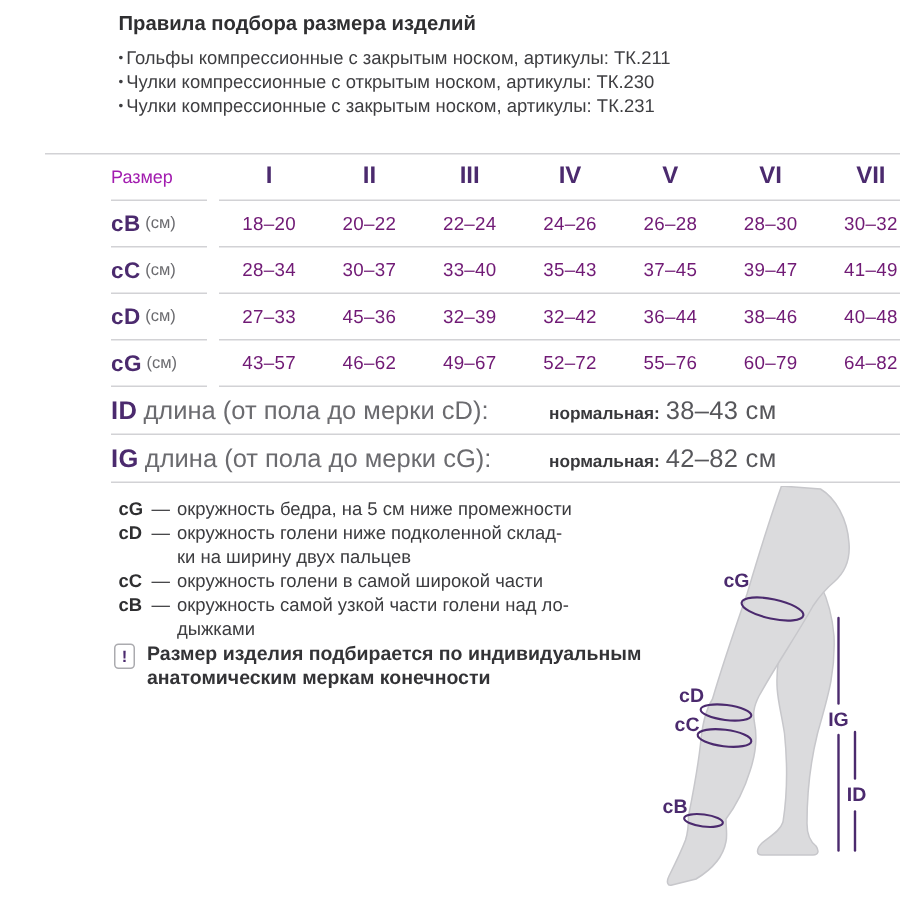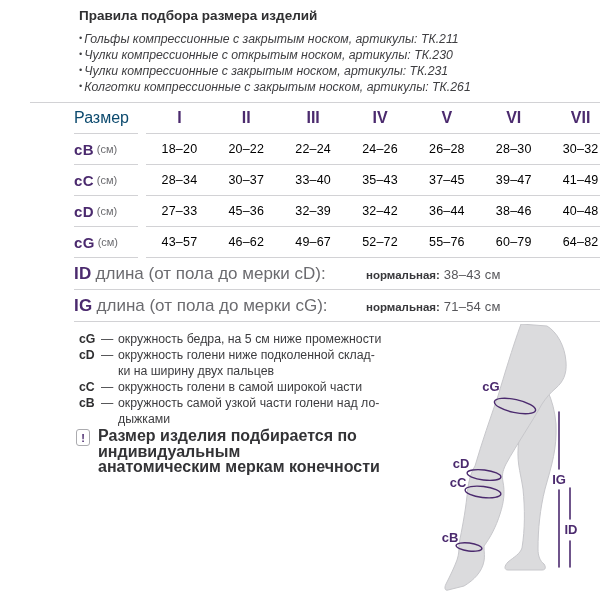--- a/index.html
+++ b/index.html
@@ -2,70 +2,69 @@
 <html><head>
 <meta charset="utf-8">
 <style>
   html,body{margin:0;padding:0;}
   body{font-family:"Liberation Sans",sans-serif;background:#fff;}
   .page{position:relative;width:600px;height:600px;background:#ffffff;overflow:hidden;}
   .abs{position:absolute;padding-left:44px;}
 
   .title{left:35px;top:8px;font-size:13.5px;font-weight:700;color:#2f2f31;}
 
-  .bullets{left:35px;top:31px;color:#3e3e41;font-size:12.3px;line-height:15.4px;font-style:italic;}
+  .bullets{left:35px;top:31px;color:#3e3e41;font-size:12.3px;line-height:15.4px;}
   .bullet{white-space:nowrap;}
   .bdot{font-size:9px;vertical-align:1.5px;margin-right:2px;color:#3e3e41;}
 
   .size-table{left:30px;top:102px;width:540px;border-top:1px solid #d2d2d5;}
   .trow{display:flex;height:31px;}
   .c1{width:64px;display:flex;align-items:center;border-bottom:1px solid #d2d2d5;}
   .c2{flex:1;margin-left:8px;display:flex;border-bottom:1px solid #d2d2d5;}
   .c2 span{flex:1;text-align:center;align-self:center;}
-  .szlbl{font-size:16px;color:#0c4a6e;}
+  .szlbl{font-size:12px;color:#a21caf;}
   .sz{font-size:16px;font-weight:700;color:#4b2a6e;}
   .rlbl{font-size:15px;font-weight:700;color:#4b2a6e;letter-spacing:0.3px;}
   .runit{font-size:11px;color:#6b6b6f;margin-left:3px;}
-  .val{font-size:12.5px;color:#000000;letter-spacing:0.2px;}
+  .val{font-size:12.5px;color:#701a75;letter-spacing:0.2px;}
 
   .lrow{position:relative;display:flex;align-items:center;height:31px;border-bottom:1px solid #d2d2d5;}
   .idl{font-size:17px;font-weight:700;color:#4b2a6e;letter-spacing:0.3px;}
   .desc{font-size:17px;color:#6b6b6f;margin-left:4px;}
   .norm{position:absolute;left:292px;top:50%;transform:translateY(-50%);white-space:nowrap;}
   .nl{font-size:11.5px;font-weight:700;color:#38383b;margin-top:22px;}
-  .nv{font-size:13px;color:#57575b;margin-left:4px;letter-spacing:0.2px;}
+  .nv{font-size:17px;color:#57575b;margin-left:4px;letter-spacing:0.2px;}
 
   .legend{left:35px;top:331px;width:352px;color:#3c3c3f;font-size:12.3px;line-height:16px;}
   .litem{display:flex;}
   .term{width:22px;font-weight:700;color:#2f2f31;flex:none;}
   .dash{width:17px;flex:none;}
   .ltext{white-space:pre-line;}
 
   .note{left:32px;top:428px;width:368px;display:flex;}
   .noteicon{flex:none;width:12px;height:15px;border:1.3px solid #ababaf;border-radius:3px;
     display:flex;align-items:center;justify-content:center;margin-top:1px;
     color:#4b2a6e;font-weight:700;font-size:11px;}
-  .notetext{margin-left:8px;font-size:16px;font-weight:700;color:#333336;line-height:15.6px;white-space:pre-line;}
+  .notetext{margin-left:8px;font-size:13px;font-weight:700;color:#333336;line-height:15.6px;white-space:pre-line;}
 
   .diagram{left:388px;top:324px;width:205px;height:272px;}
   .diagram svg{display:block;}
   .dlabel{font-size:13px;font-weight:700;fill:#4b2a6e;font-family:"Liberation Sans",sans-serif;}
 </style>
 </head>
 <body>
 
 <div class="page">
 
   <div class="abs title">Правила подбора размера изделий</div>
 
   <div class="abs bullets">
     <div class="bullet"><span class="bdot">•</span><span>Гольфы компрессионные с закрытым носком, артикулы: ТК.211</span></div>
     <div class="bullet"><span class="bdot">•</span><span>Чулки компрессионные с открытым носком, артикулы: ТК.230</span></div>
     <div class="bullet"><span class="bdot">•</span><span>Чулки компрессионные с закрытым носком, артикулы: ТК.231</span></div>
-    <div class="bullet"><span class="bdot">•</span><span>Колготки компрессионные с закрытым носком, артикулы: ТК.261</span></div>
   </div>
 
   <div class="abs size-table">
 
     <div class="trow">
       <div class="c1">
           <span class="szlbl">Размер</span>
         </div>
       <div class="c2">
         <span class="sz">I</span>
@@ -144,21 +143,21 @@
 
     <div class="lrow">
       <span class="idl">ID</span>
       <span class="desc">длина (от пола до мерки cD):</span>
       <span class="norm"><span class="nl">нормальная:</span><span class="nv">38–43 см</span></span>
     </div>
 
     <div class="lrow">
       <span class="idl">IG</span>
       <span class="desc">длина (от пола до мерки cG):</span>
-      <span class="norm"><span class="nl">нормальная:</span><span class="nv">71–54 см</span></span>
+      <span class="norm"><span class="nl">нормальная:</span><span class="nv">42–82 см</span></span>
     </div>
 
   </div>
 
   <div class="abs legend">
     <div class="litem">
         <span class="term">cG</span>
         <span class="dash">—</span>
         <span class="ltext">окружность бедра, на 5 см ниже промежности</span>
       </div>

